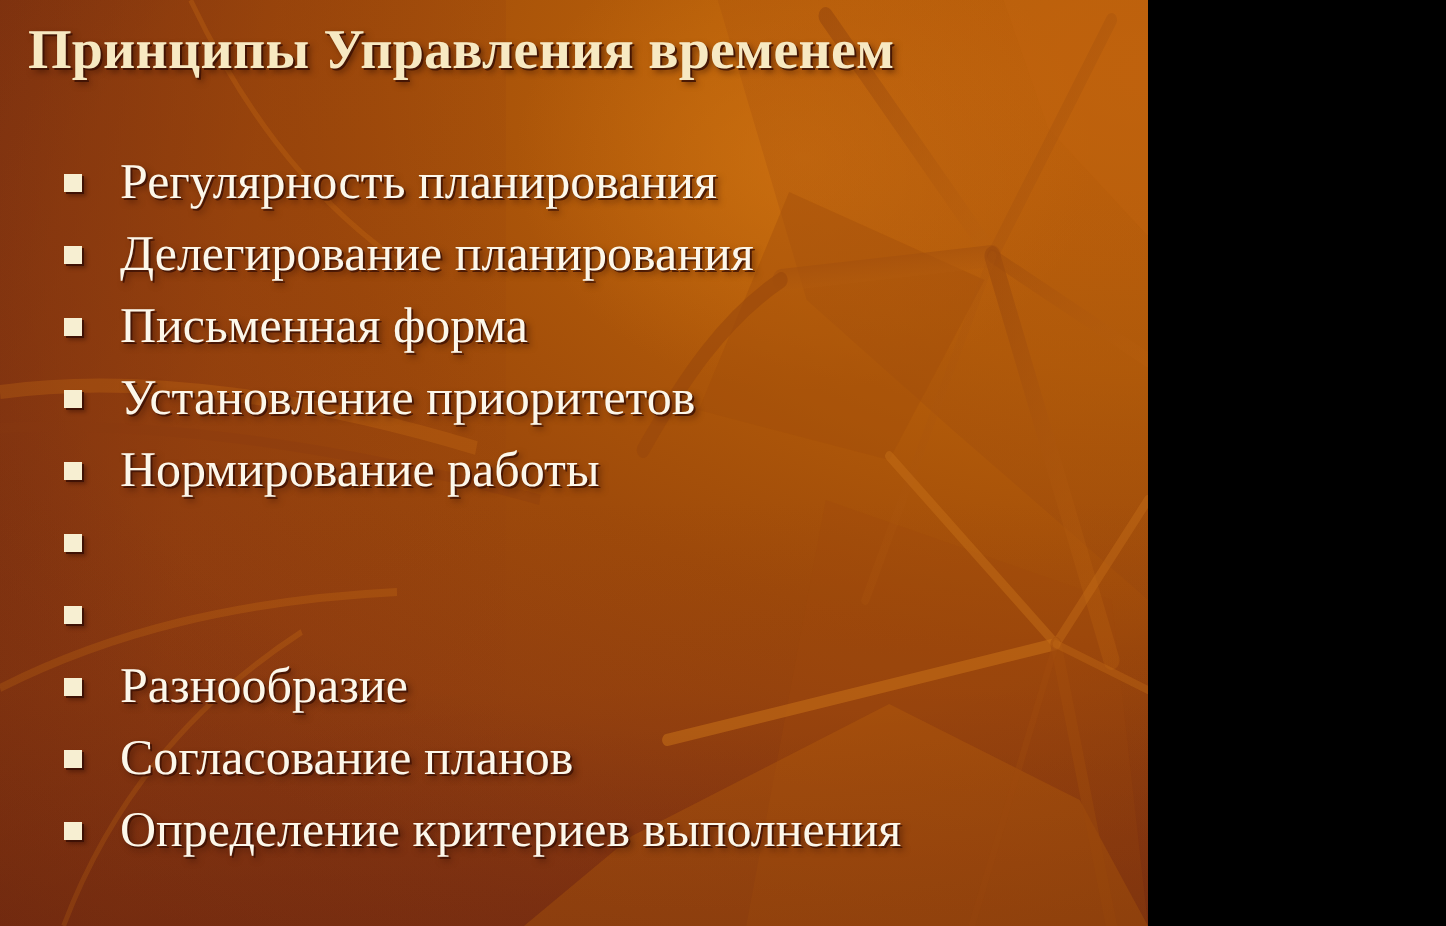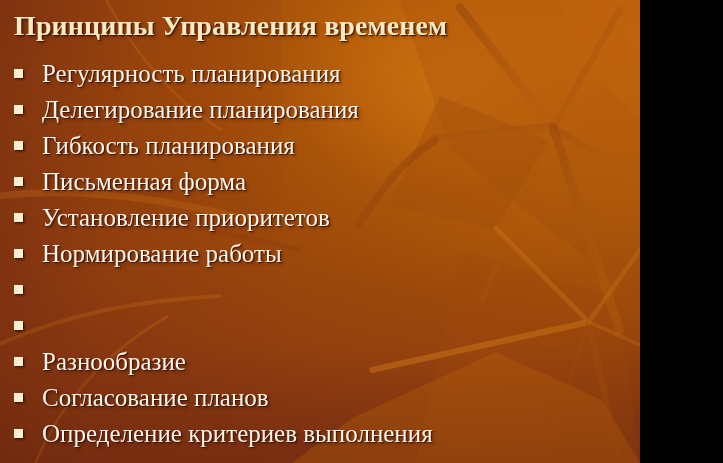--- a/index.html
+++ b/index.html
@@ -3,21 +3,21 @@
 <meta charset="utf-8">
 <style>
   html, body {
     margin: 0;
     padding: 0;
     background: #000;
   }
 
   #slide {
     position: relative;
-    width: 640px;
+    width: 574px;
     height: 463px;
     overflow: hidden;
     font-family: "Liberation Serif", "DejaVu Serif", serif;
     background: #b91c1c;
   }
 
   
   .bg-base {
     position: absolute;
     inset: 0;
@@ -76,21 +76,21 @@
       2px 2px 3px rgba(50,14,4,0.55);
     white-space: nowrap;
   }
 
   .bullet-list {
     position: absolute;
     left: 0;
     top: 56px;
     right: 0;
     list-style: none;
-    margin: 0;
+    margin: 18px;
     padding: 0;
   }
 
   .bullet-item {
     position: relative;
     height: 36px;
     padding-left: 42px;
     display: flex;
     align-items: center;
     white-space: nowrap;
@@ -183,24 +183,20 @@
       <li class="bullet-item">
         <span class="bullet-marker"></span>
         <span class="bullet-text">Регулярность планирования</span>
       </li>
       <li class="bullet-item">
         <span class="bullet-marker"></span>
         <span class="bullet-text">Делегирование планирования</span>
       </li>
       <li class="bullet-item">
         <span class="bullet-marker"></span>
-        <span class="bullet-text">Гибкость планирования</span>
-      </li>
-      <li class="bullet-item">
-        <span class="bullet-marker"></span>
         <span class="bullet-text">Письменная форма</span>
       </li>
       <li class="bullet-item">
         <span class="bullet-marker"></span>
         <span class="bullet-text">Установление приоритетов</span>
       </li>
       <li class="bullet-item">
         <span class="bullet-marker"></span>
         <span class="bullet-text">Нормирование работы</span>
       </li>

